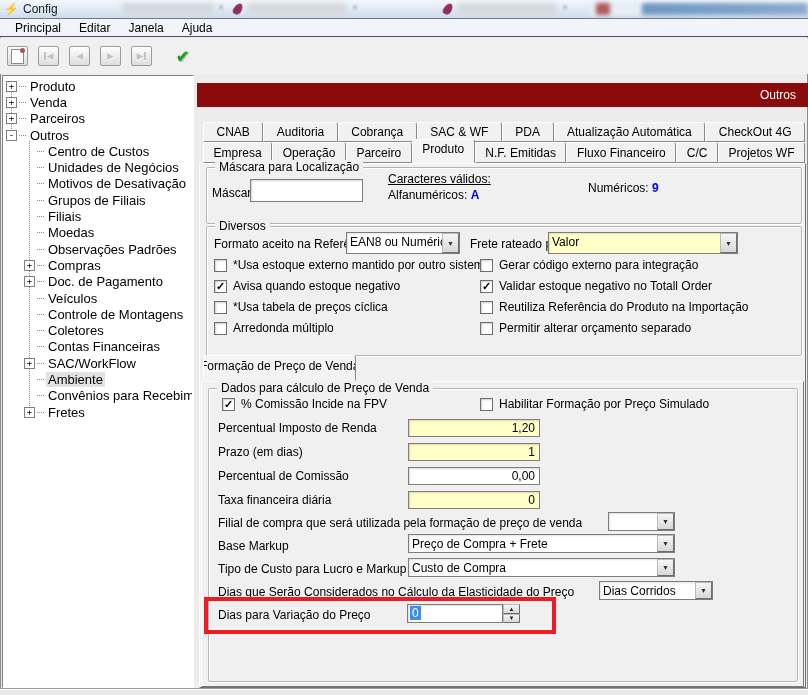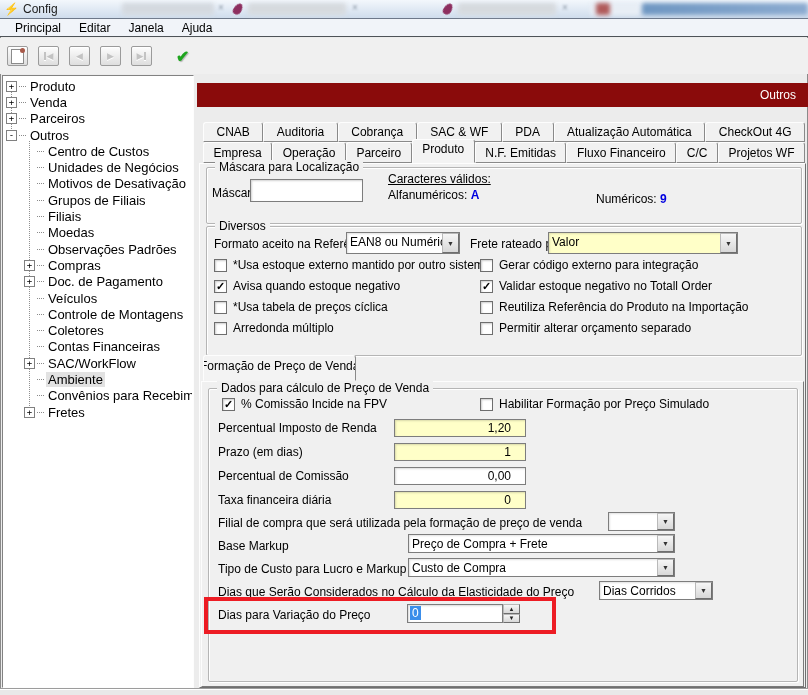--- a/index.html
+++ b/index.html
@@ -77,21 +77,21 @@
             box-shadow:inset 1px 1px 0 #fff,1px 1px 0 #fff;z-index:2;}
   .gtitle{position:absolute;top:-8px;left:8px;background:#f0f0f0;padding:0 4px;line-height:14px;}
   .flbl{position:absolute;z-index:3;line-height:14px;}
   #gb-mascara{left:206px;top:167px;width:594px;height:55px;}
   #lbl-mascara{left:212px;top:186px;}
   .wininput{position:absolute;background:#fff;border:1px solid #7d7d7d;box-sizing:border-box;
             box-shadow:inset 1px 1px 2px rgba(0,0,0,.18);font:12px "Liberation Sans",sans-serif;
             padding:0 3px;outline:none;z-index:3;}
   #inp-mascara{left:250px;top:179px;width:113px;height:23px;}
   #chars-title{left:388px;top:172px;text-decoration:underline;}
-  #alfa{left:388px;top:188px;} #num{left:588px;top:192px;margin-left:8px;} #seps{left:388px;top:204px;}
+  #alfa{left:388px;top:188px;} #num{left:588px;top:181px;} #seps{left:388px;top:204px;}
   .blue{color:#0000e0;font-weight:bold;}
 
   #gb-diversos{left:206px;top:226px;width:594px;height:128px;}
   #lbl-formato{left:214px;top:237px;}
   #lbl-frete{left:470px;top:237px;}
   .combo{position:absolute;display:flex;background:#fff;border:1px solid #7d7d7d;box-sizing:border-box;
          box-shadow:inset 1px 1px 2px rgba(0,0,0,.12);z-index:3;}
   .combo .val{flex:1;line-height:18px;padding-left:3px;overflow:hidden;white-space:nowrap;}
   .combo .arr{flex:0 0 17px;background:linear-gradient(#f6f6f6,#d8d8d8);border:1px solid #b9b9b9;
               border-right-color:#6e6e6e;border-bottom-color:#6e6e6e;display:flex;align-items:center;
@@ -106,23 +106,23 @@
       box-shadow:inset 1px 1px 2px rgba(0,0,0,.2);display:flex;align-items:center;justify-content:center;}
   .cb .tick{display:none;font-style:normal;font-size:11px;font-weight:bold;line-height:11px;}
   .cb.on .tick{display:block;}
   .cbsingle{position:absolute;z-index:3;}
   #cb-fpv{left:222px;top:397px;} #cb-hab{left:480px;top:397px;}
 
   #gb-dados{left:208px;top:388px;width:588px;height:292px;}
   #fields{position:absolute;left:218px;top:419px;z-index:3;}
   .fieldrow{position:relative;width:340px;height:18px;margin-bottom:6px;}
   .flabel{line-height:18px;}
-  .fvalue{position:absolute;left:176px;top:0;width:132px;height:18px;box-sizing:border-box;background:#fff;
+  .fvalue{position:absolute;left:190px;top:0;width:132px;height:18px;box-sizing:border-box;background:#fff;
           border:1px solid #7d7d7d;box-shadow:inset 1px 1px 2px rgba(0,0,0,.15);
-          text-align:right;padding-right:14px;line-height:16px;}
+          text-align:right;padding-right:4px;line-height:16px;}
   .fvalue.yellow{background:#ffffc8;}
   #lbl-filial{left:218px;top:516px;} #combo-filial{left:608px;top:512px;width:67px;height:19px;}
   #lbl-base{left:218px;top:539px;}   #combo-base{left:408px;top:534px;width:267px;height:19px;}
   #lbl-tipo{left:218px;top:562px;}   #combo-tipo{left:408px;top:558px;width:267px;height:19px;}
   #lbl-elast{left:218px;top:585px;}  #combo-elast{left:554px;top:581px;width:114px;height:19px;margin-left:45px;}
   #lbl-dias{left:218px;top:608px;}
   #spin-input{position:absolute;left:407px;top:604px;width:96px;height:19px;box-sizing:border-box;background:#fff;
               border:1px solid #7d7d7d;box-shadow:inset 1px 1px 2px rgba(0,0,0,.15);line-height:17px;
               padding-left:2px;z-index:3;}
   .selhl{background:#3b8eea;color:#fff;padding:0 2px;}

